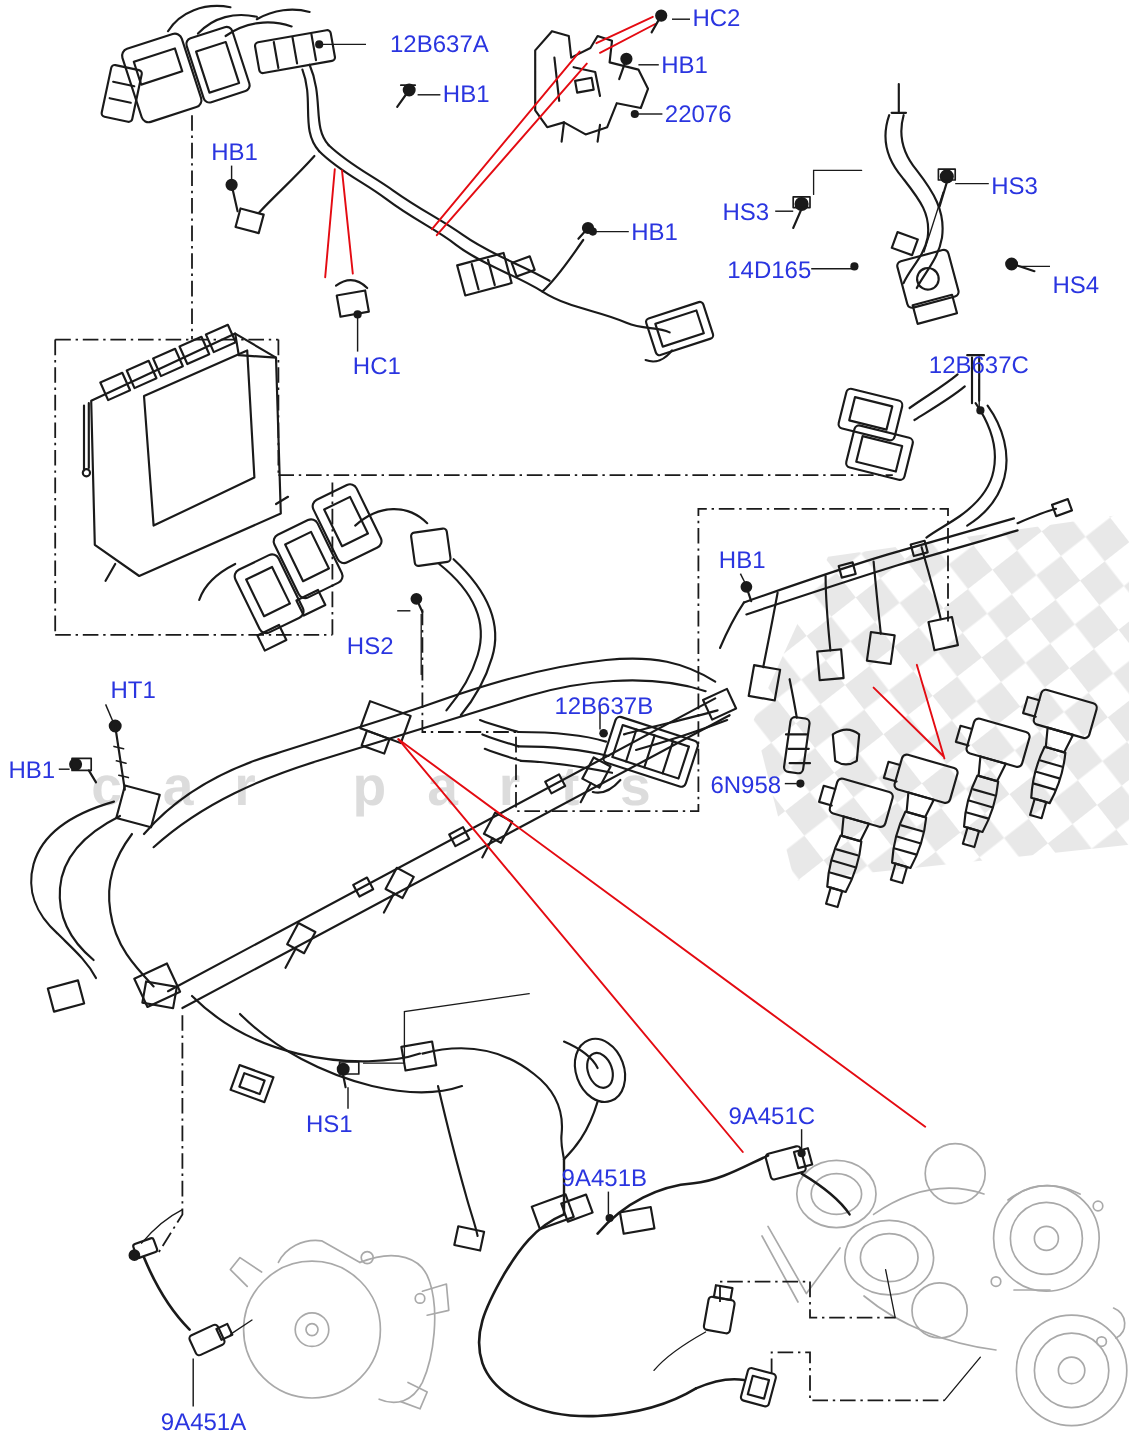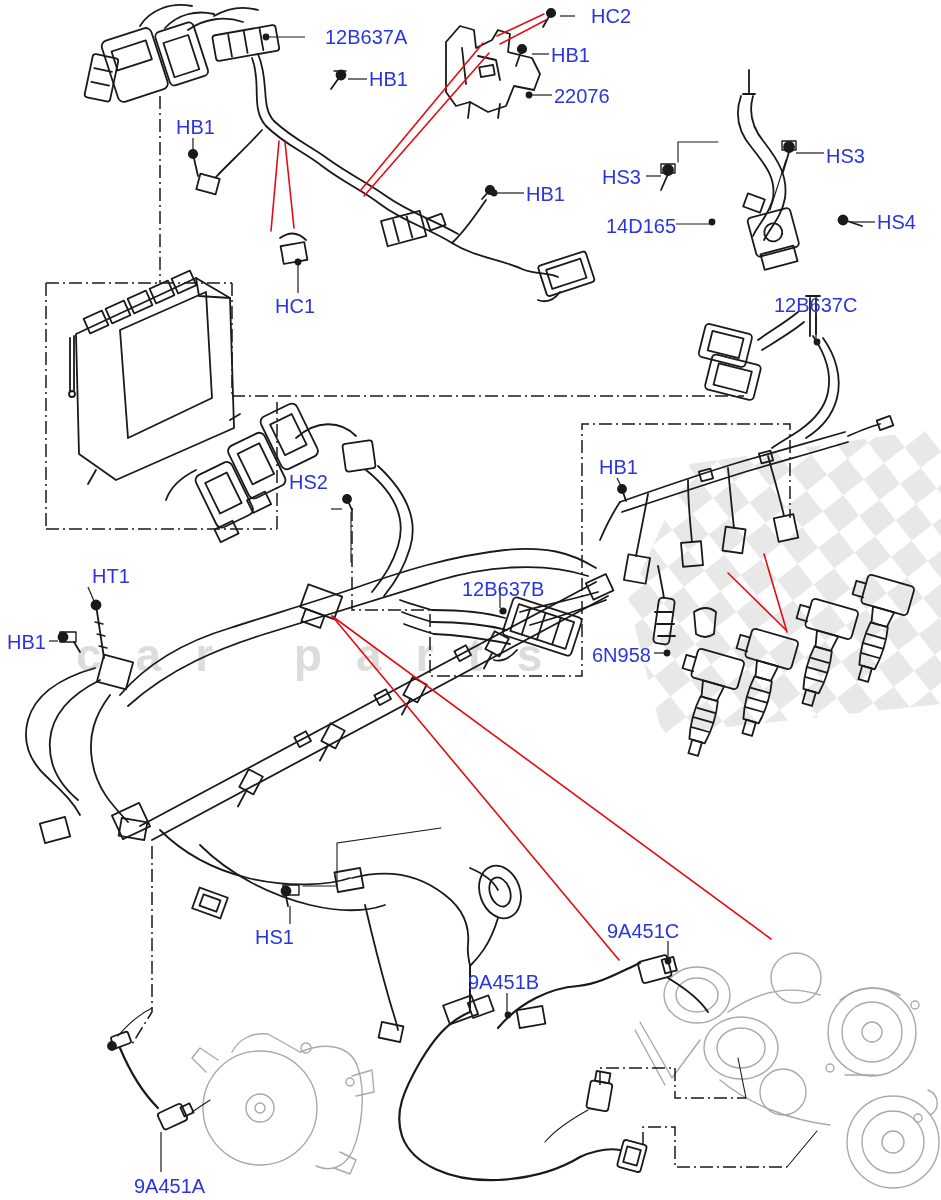--- a/index.html
+++ b/index.html
@@ -485,34 +485,34 @@
         <circle cx="298" cy="262" r="3.4"></circle>
         <circle cx="503" cy="611" r="3.6"></circle>
         <circle cx="667" cy="653" r="3.4"></circle>
         <circle cx="668" cy="961" r="3.4"></circle>
         <circle cx="508" cy="1015" r="3.4"></circle>
       </g>
     </g>
   </svg>
 
   <div class="callout" style="left:325px;top:26px">12B637A</div>
-  <div class="callout" style="left:591px;top:5px">HC2</div>
+  <div class="callout" style="left:577px;top:5px">HC2</div>
   <div class="callout" style="left:551px;top:44px">HB1</div>
   <div class="callout" style="left:554px;top:85px">22076</div>
   <div class="callout" style="left:369px;top:68px">HB1</div>
   <div class="callout" style="left:176px;top:116px">HB1</div>
   <div class="callout" style="left:526px;top:183px">HB1</div>
   <div class="callout" style="left:602px;top:166px">HS3</div>
   <div class="callout" style="left:826px;top:145px">HS3</div>
   <div class="callout" style="left:606px;top:215px">14D165</div>
-  <div class="callout" style="left:877px;top:211px">HS4</div>
+  <div class="callout" style="left:877px;top:227px">HS4</div>
   <div class="callout" style="left:774px;top:294px">12B637C</div>
-  <div class="callout" style="left:275px;top:295px">HC1</div>
+  <div class="callout" style="left:294px;top:295px">HC1</div>
   <div class="callout" style="left:599px;top:456px">HB1</div>
-  <div class="callout" style="left:289px;top:471px">HS2</div>
+  <div class="callout" style="left:289px;top:528px">HS2</div>
   <div class="callout" style="left:92px;top:565px">HT1</div>
   <div class="callout" style="left:462px;top:578px">12B637B</div>
   <div class="callout" style="left:7px;top:631px">HB1</div>
   <div class="callout" style="left:592px;top:644px">6N958</div>
   <div class="callout" style="left:255px;top:926px">HS1</div>
   <div class="callout" style="left:607px;top:920px">9A451C</div>
   <div class="callout" style="left:468px;top:971px">9A451B</div>
   <div class="callout" style="left:134px;top:1175px">9A451A</div>
 
 </div>

